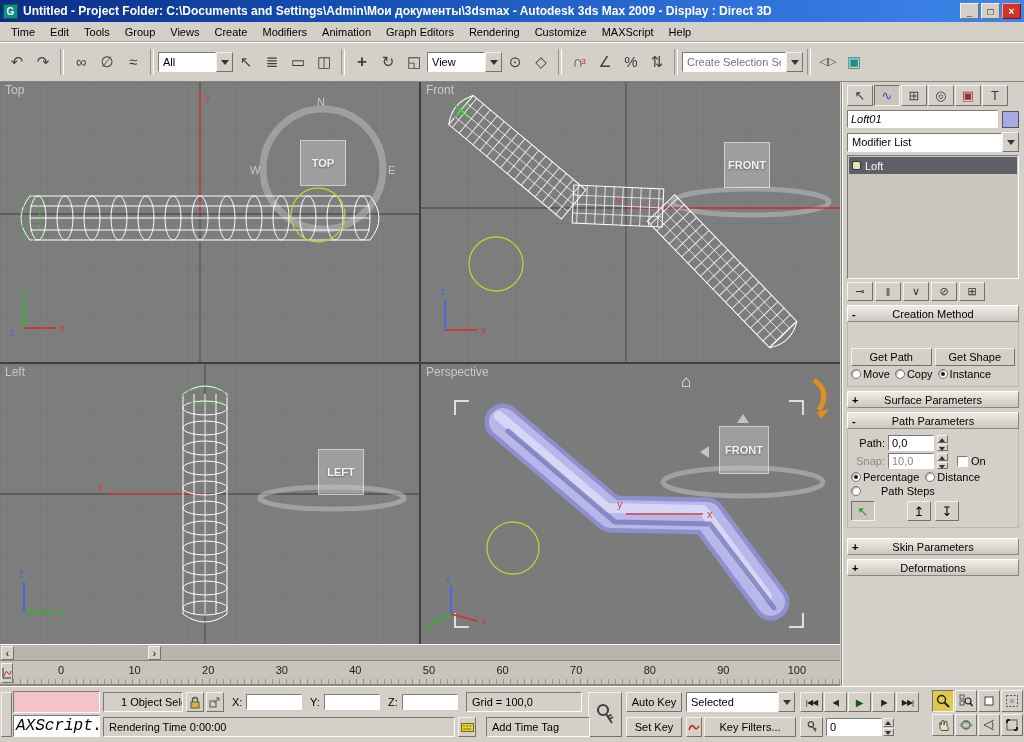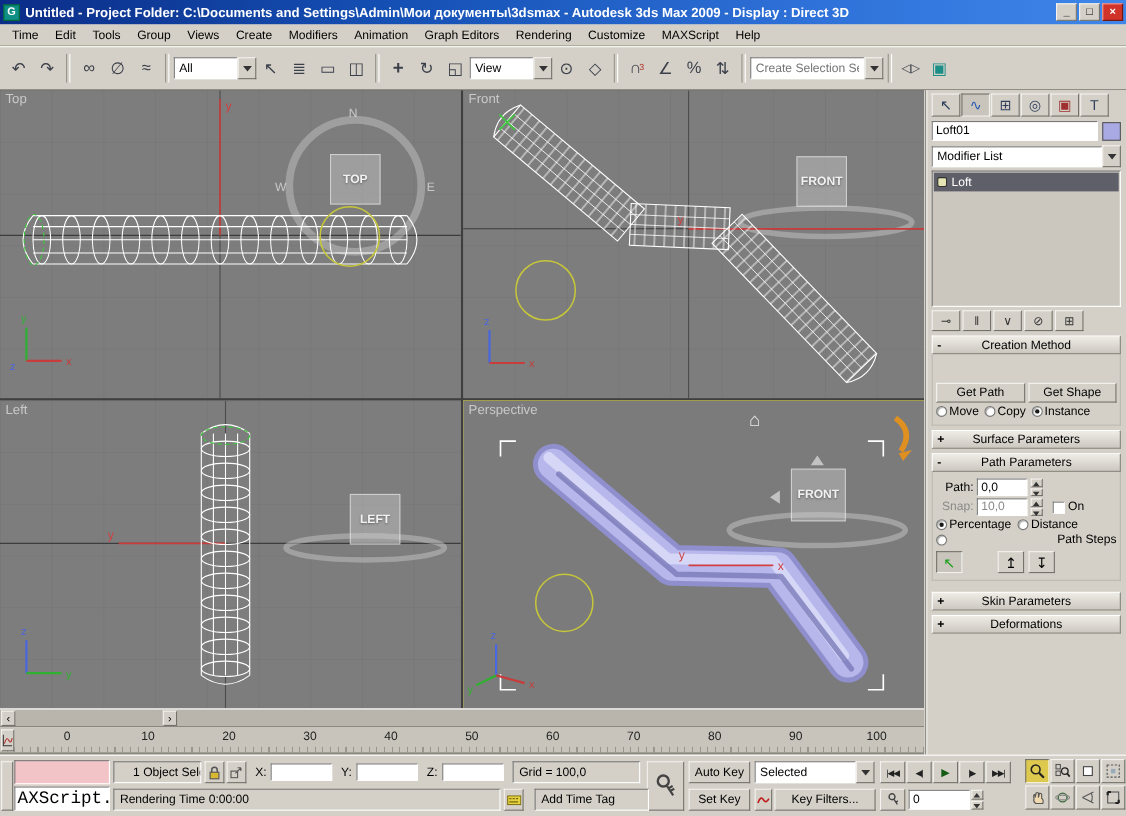--- a/index.html
+++ b/index.html
@@ -5,21 +5,21 @@
   * { box-sizing: border-box; }
   html,body { margin:0; padding:0; }
   body {
     width:1024px; height:742px; position:relative; overflow:hidden;
     font-family:"Liberation Sans", sans-serif; font-size:11px;
     background:#d4d0c8; user-select:none;
   }
   .abs { position:absolute; }
   .raised   { background:#d4d0c8; border:1px solid; border-color:#f4f2ee #75726b #75726b #f4f2ee; }
   .pressed  { background:#c9c5bd; border:1px solid; border-color:#75726b #f4f2ee #f4f2ee #75726b; }
-  .sunken   { background:#ffffff; border:1px solid; border-color:#7a7a7a #ffffff #ffffff #7a7a7a; }
+  .sunken   { background:#ffffff; border:1px solid; border-color:#7a7a7a #ffffff #ffffff #7a7a7a;font-style:italic; }
   .sunkgray { background:#d4d0c8; border:1px solid; border-color:#7a7a7a #ffffff #ffffff #7a7a7a; }
   .cc { display:flex; align-items:center; justify-content:center; }
 
   
   .titlebar { position:absolute; left:0; top:0; width:1024px; height:22px;
     background:linear-gradient(90deg,#0b2d88,#1550b4 35%,#2e71d8 72%,#3e86ea);
     color:#fff; display:flex; align-items:center; padding:0 3px; font-weight:bold; font-size:12px; }
   .appicon { width:15px; height:15px; background:#0f8f86; color:#fff; font-size:10px; margin-right:5px;
     border:1px solid #063; display:flex; align-items:center; justify-content:center; font-weight:bold; }
   .titletext { flex:1; white-space:nowrap; overflow:hidden; }
@@ -455,21 +455,21 @@
         </span>
       <span class="chk" style="margin-left:6px"></span>
       <span>On</span>
     </div>
     <div class="rowflex" style="gap:2px">
       <span class="rad on"></span>
       <span>Percentage</span>
       <span class="rad" style="margin-left:4px"></span>
       <span>Distance</span>
     </div>
-    <div class="rowflex" style="justify-content:space-between;gap:20px">
+    <div class="rowflex" style="justify-content:flex-start;gap:20px">
       <span class="rad"></span>
       <span>Path Steps</span>
     </div>
     <div class="rowflex" style="gap:4px;margin-top:4px">
       <span class="pickbtn pressed cc" style="color:#1f9f1f">↖</span>
       <span class="pickbtn raised cc" style="margin-left:28px">↥</span>
       <span class="pickbtn raised cc">↧</span>
     </div>
   </div>
 

